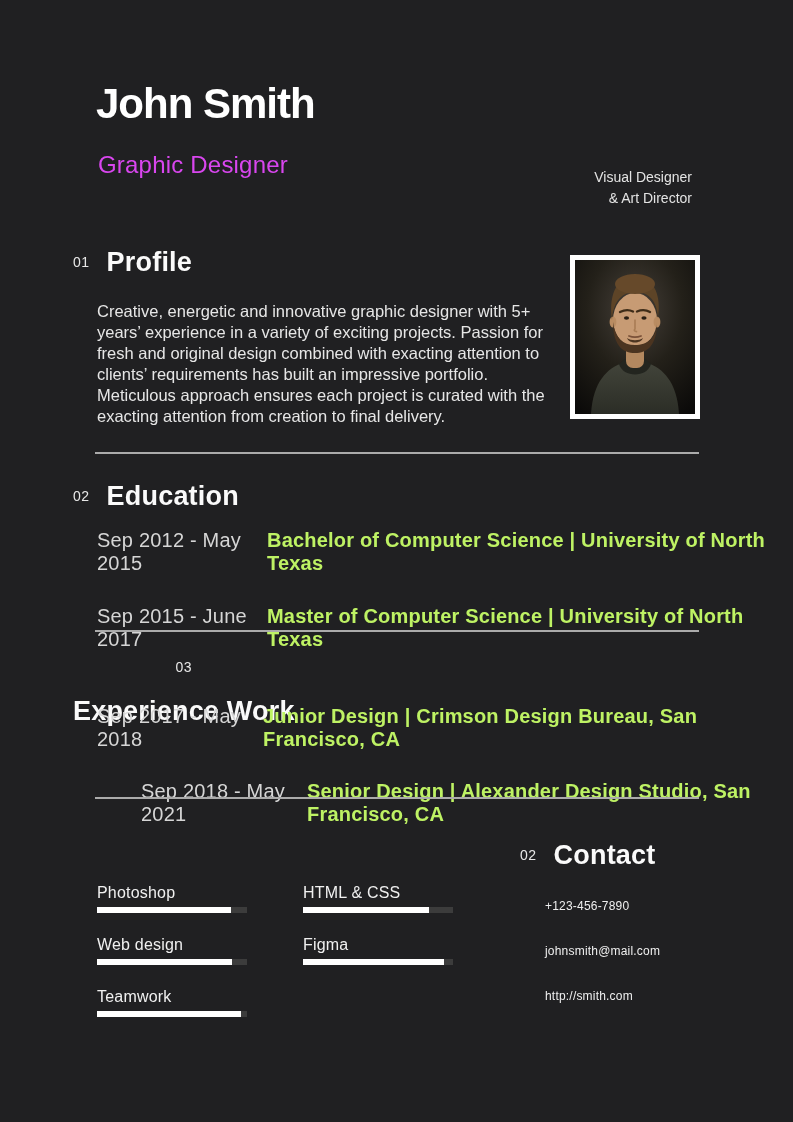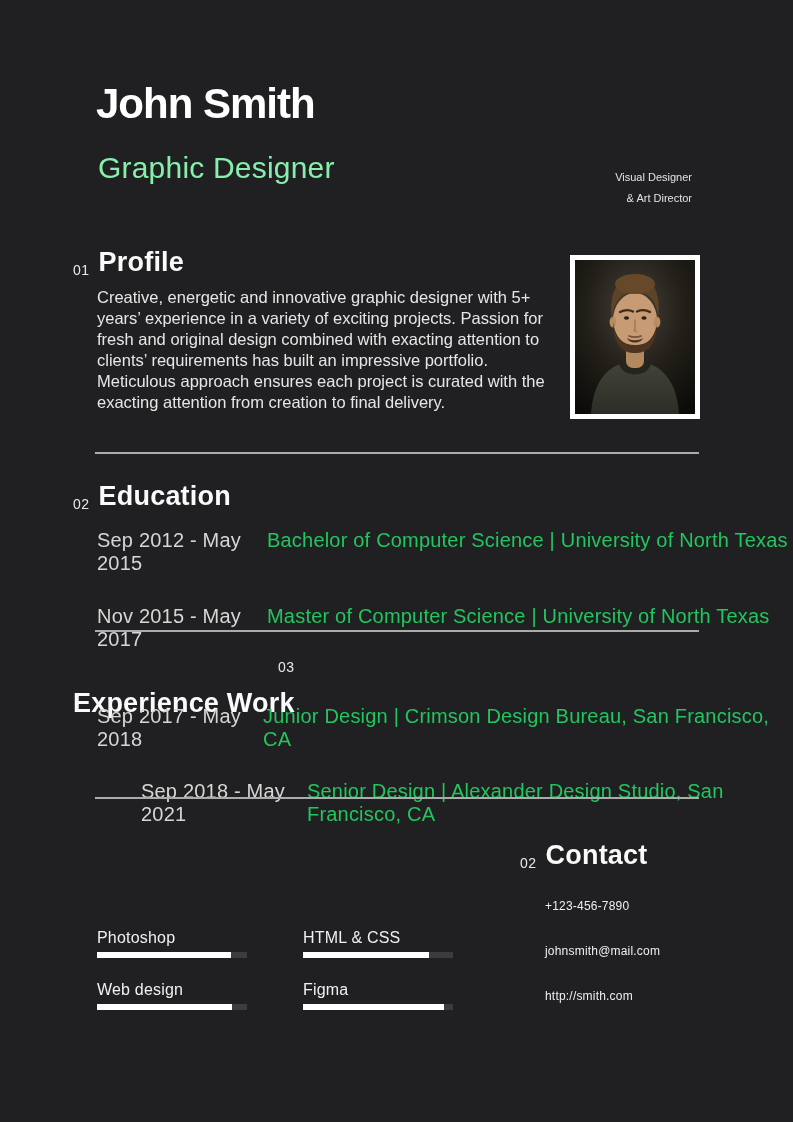--- a/index.html
+++ b/index.html
@@ -14,54 +14,54 @@
     overflow:hidden;
   }
   
   .name {
     position:absolute; left:96px; top:82px;
     font-size:42px; font-weight:bold; letter-spacing:-1px;
     color:#ffffff; line-height:1.05;
   }
   .role {
     position:absolute; left:98px; top:151px;
-    font-size:30px; color:#86efac; letter-spacing:0.2px;
+    font-size:24px; color:#d946ef; letter-spacing:0.2px;
   }
   .tagline {
     position:absolute; right:101px; top:167px;
-    text-align:right; font-size:11px; line-height:21px;
+    text-align:right; font-size:14px; line-height:21px;
     color:#e3e3e3;
   }
   
-  .sec-head { position:absolute; left:73px; display:flex; gap:9px; align-items:flex-end; }
+  .sec-head { position:absolute; left:73px; display:flex; gap:17px; align-items:center; }
   .sec-num  { font-size:14px; color:#e8e8e8; padding-top:2px; letter-spacing:0.5px; }
   .sec-title{ font-size:27px; font-weight:bold; color:#fafafa; letter-spacing:0.2px; line-height:1.15; margin-top:4px; }
   
   .profile-text {
-    position:absolute; left:97px; top:287px; width:452px;
+    position:absolute; left:97px; top:301px; width:452px;
     font-size:16.5px; line-height:20.9px; color:#e6e6e6;
   }
   .photo-frame {
     position:absolute; left:570px; top:255px; width:130px; height:164px;
     background:#ffffff; padding:5px;
   }
   .photo-frame svg { display:block; width:100%; height:100%; }
   
   .divider {
     position:absolute; left:95px; width:604px; height:2px;
     background:#ababab;
   }
   
   .rows { position:absolute; left:97px; }
   .row { display:flex; font-size:20px; margin-bottom:30px; }
   .row-date  { width:170px; flex-shrink:0; color:#d6d6d6; letter-spacing:0.2px; }
-  .row-detail{ font-weight:normal; color:#22c55e; letter-spacing:0.2px; }
+  .row-detail{ font-weight:bold; color:#bef264; letter-spacing:0.2px; }
   
   .skills-grid {
-    position:absolute; left:97px; top:929px;
+    position:absolute; left:97px; top:884px;
     display:grid; grid-template-columns:150px 150px;
     column-gap:56px; row-gap:23px;
   }
   .skill-label { font-size:16px; color:#f0f0f0; margin-bottom:5px; letter-spacing:0.2px; }
   .skill-bar   { width:150px; height:6px; background:#3c3c3c; }
   .skill-fill  { height:100%; background:#ffffff; }
   
   .contact-head { left:520px; }
   .contact-items{ position:absolute; left:545px; top:899px; }
   .contact-item { font-size:12px; color:#efefef; margin-bottom:31px; letter-spacing:0.2px; }
@@ -132,21 +132,21 @@
   <div class="sec-head" style="top:477px;">
     <span class="sec-num">02</span>
     <span class="sec-title">Education</span>
   </div>
   <div class="rows" style="top:529px;">
     <div class="row">
       <span class="row-date">Sep 2012 - May 2015</span>
       <span class="row-detail">Bachelor of Computer Science | University of North Texas</span>
     </div>
     <div class="row">
-      <span class="row-date">Nov 2015 - May 2017</span>
+      <span class="row-date">Sep 2015 - June 2017</span>
       <span class="row-detail">Master of Computer Science | University of North Texas</span>
     </div>
   </div>
 
   <div class="divider" style="top:630px;"></div>
 
   <div class="sec-head" style="top:657px;flex-direction:column;">
     <span class="sec-num">03</span>
     <span class="sec-title">Experience Work</span>
   </div>
@@ -181,20 +181,26 @@
       <div class="skill-bar">
           <div class="skill-fill" style="width: 90%;"></div>
         </div>
     </div>
     <div class="skill">
       <div class="skill-label">Figma</div>
       <div class="skill-bar">
           <div class="skill-fill" style="width: 94%;"></div>
         </div>
     </div>
+    <div class="skill">
+      <div class="skill-label">Teamwork</div>
+      <div class="skill-bar">
+          <div class="skill-fill" style="width: 96%;"></div>
+        </div>
+    </div>
   </div>
 
   <div class="sec-head contact-head" style="top:836px;">
     <span class="sec-num">02</span>
     <span class="sec-title">Contact</span>
   </div>
   <div class="contact-items">
     <div class="contact-item">+123-456-7890</div>
     <div class="contact-item">johnsmith@mail.com</div>
     <div class="contact-item">http://smith.com</div>

